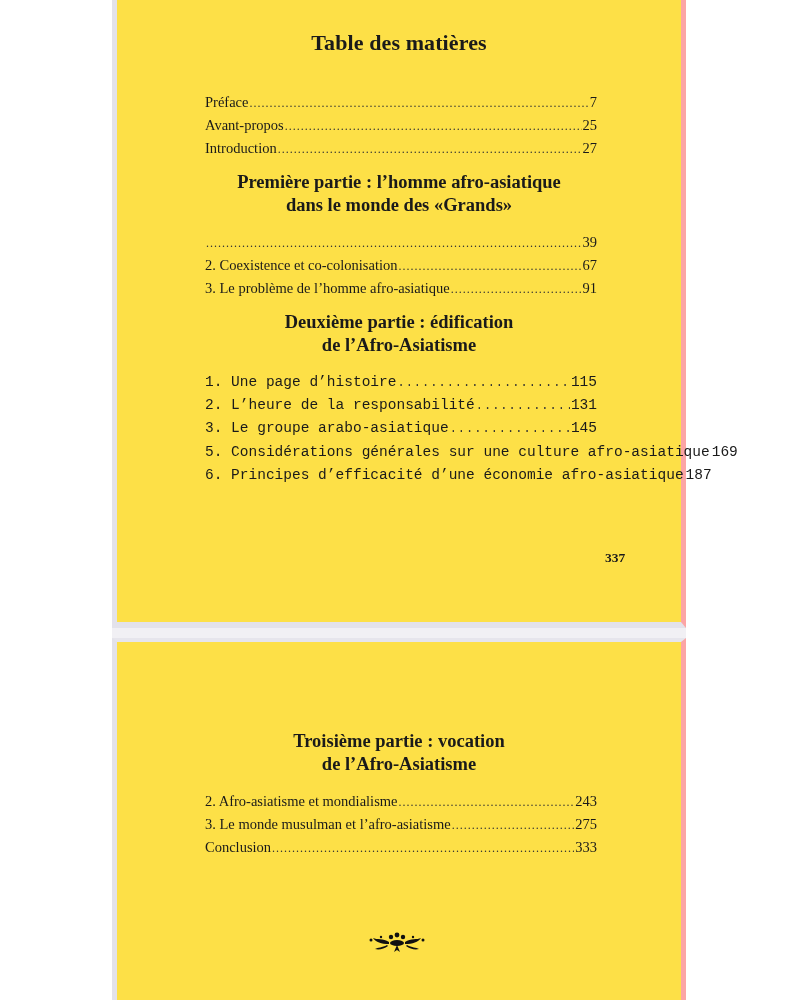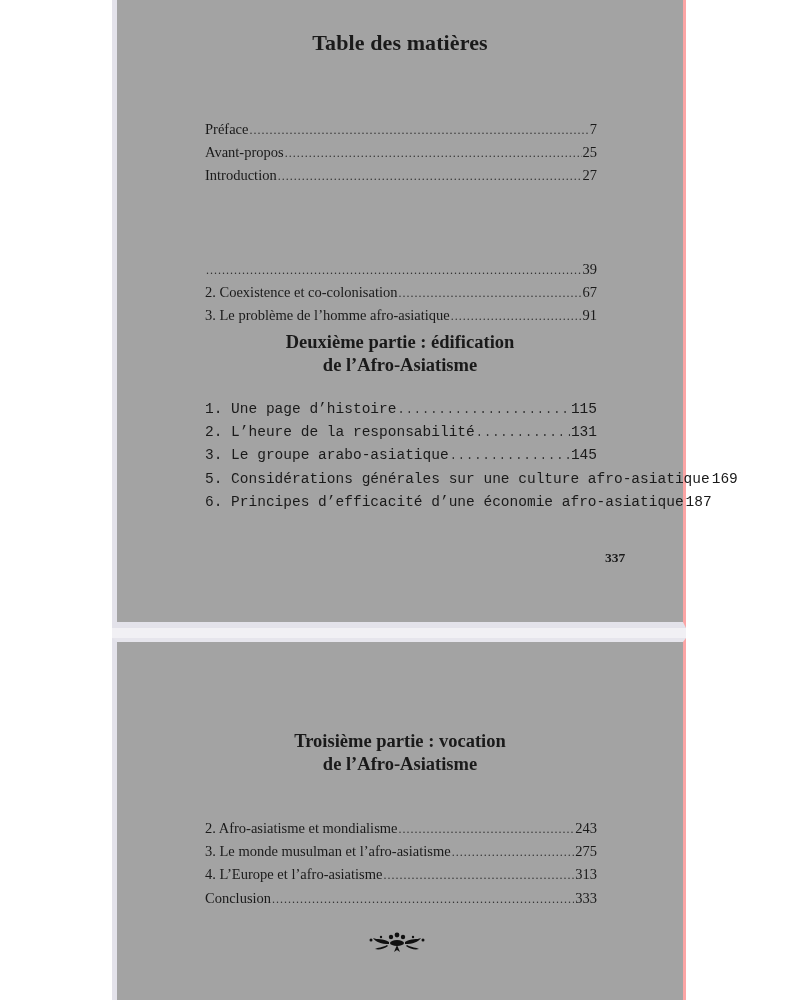--- a/index.html
+++ b/index.html
@@ -1,37 +1,37 @@
 <!DOCTYPE html>
 <html><head>
 <meta charset="utf-8">
 <style>
   html, body { margin: 0; padding: 0; }
   body {
     width: 800px; height: 1000px; background: #ffffff; position: relative; overflow: hidden;
     font-family: "Liberation Serif", "DejaVu Serif", serif; color: #1a1a1a;
   }
   .page {
-    position: absolute; left: 112px; width: 574px; background: #a3a3a3;
-    border-left: 5px solid #e3e2ea; border-right: 3px solid #fca5a5;
+    position: absolute; left: 112px; width: 574px; background: #fde047;
+    border-left: 5px solid #e3e2ea; border-right: 5px solid #fca5a5;
     box-sizing: border-box;
   }
   #page1 { top: 0; height: 628px; border-bottom: 6px solid #e3e2ea; }
   #page2 { top: 638px; height: 362px; border-top: 4px solid #e6e5ec; }
   .gap { position: absolute; left: 112px; width: 574px; top: 628px; height: 10px; background: #f1f0f4; }
 
   .title {
     position: absolute; top: 30px; left: 0; right: 0; text-align: center;
     font-weight: bold; font-size: 22px; letter-spacing: 0.1px;
   }
   .section-heading {
     position: absolute; left: 0; right: 0; text-align: center; font-weight: bold;
     font-size: 18.5px; line-height: 23px;
   }
-  .toc-list { position: absolute; left: 88px; width: 392px; margin-top: 27px; }
+  .toc-list { position: absolute; left: 88px; width: 392px; }
   .toc-row {
     display: flex; align-items: baseline; font-size: 14.5px; line-height: 22.2px; white-space: nowrap;
   }
   .toc-label { flex: 0 0 auto; }
   .toc-dots { flex: 1 1 auto; overflow: hidden; margin: 0 1px; letter-spacing: 1px; color: #333; font-size: 12px; }
   .toc-dots::before { content: "........................................................................................................................................................"; }
   .toc-page { flex: 0 0 auto; }
   .folio {
     position: absolute; top: 550px; left: 448px; font-weight: bold; font-size: 13.5px; margin-left: 40px;
   }
@@ -54,38 +54,42 @@
       <span class="toc-dots"></span>
       <span class="toc-page">25</span>
     </div>
     <div class="toc-row">
       <span class="toc-label">Introduction</span>
       <span class="toc-dots"></span>
       <span class="toc-page">27</span>
     </div>
   </div>
 
+  <div class="section-heading" style="top:171px;">
+    <div>Première partie : l’homme afro-asiatique</div>
+    <div>dans le monde des «Grands»</div>
+  </div>
   <div class="toc-list" style="top:231px;">
     <div class="toc-row">
       <span class="toc-dots"></span>
       <span class="toc-page">39</span>
     </div>
     <div class="toc-row">
       <span class="toc-label">2. Coexistence et co-colonisation</span>
       <span class="toc-dots"></span>
       <span class="toc-page">67</span>
     </div>
     <div class="toc-row">
       <span class="toc-label">3. Le problème de l’homme afro-asiatique</span>
       <span class="toc-dots"></span>
       <span class="toc-page">91</span>
     </div>
   </div>
 
-  <div class="section-heading" style="top:311px;margin-top:20px;">
+  <div class="section-heading" style="top:311px;">
     <div>Deuxième partie : édification</div>
     <div>de l’Afro-Asiatisme</div>
   </div>
   <div class="toc-list" style="top:371px;font-family:Liberation Mono, monospace;">
     <div class="toc-row">
       <span class="toc-label">1. Une page d’histoire</span>
       <span class="toc-dots"></span>
       <span class="toc-page">115</span>
     </div>
     <div class="toc-row">
@@ -125,25 +129,20 @@
       <span class="toc-label">2. Afro-asiatisme et mondialisme</span>
       <span class="toc-dots"></span>
       <span class="toc-page">243</span>
     </div>
     <div class="toc-row">
       <span class="toc-label">3. Le monde musulman et l’afro-asiatisme</span>
       <span class="toc-dots"></span>
       <span class="toc-page">275</span>
     </div>
     <div class="toc-row">
-      <span class="toc-label">4. L’Europe et l’afro-asiatisme</span>
-      <span class="toc-dots"></span>
-      <span class="toc-page">313</span>
-    </div>
-    <div class="toc-row">
       <span class="toc-label">Conclusion</span>
       <span class="toc-dots"></span>
       <span class="toc-page">333</span>
     </div>
   </div>
 
   <svg class="ornament" viewBox="0 0 60 24">
     <g fill="#111">
       <ellipse cx="30" cy="13" rx="7" ry="3"></ellipse>
       <circle cx="24" cy="7" r="2.2"></circle>

